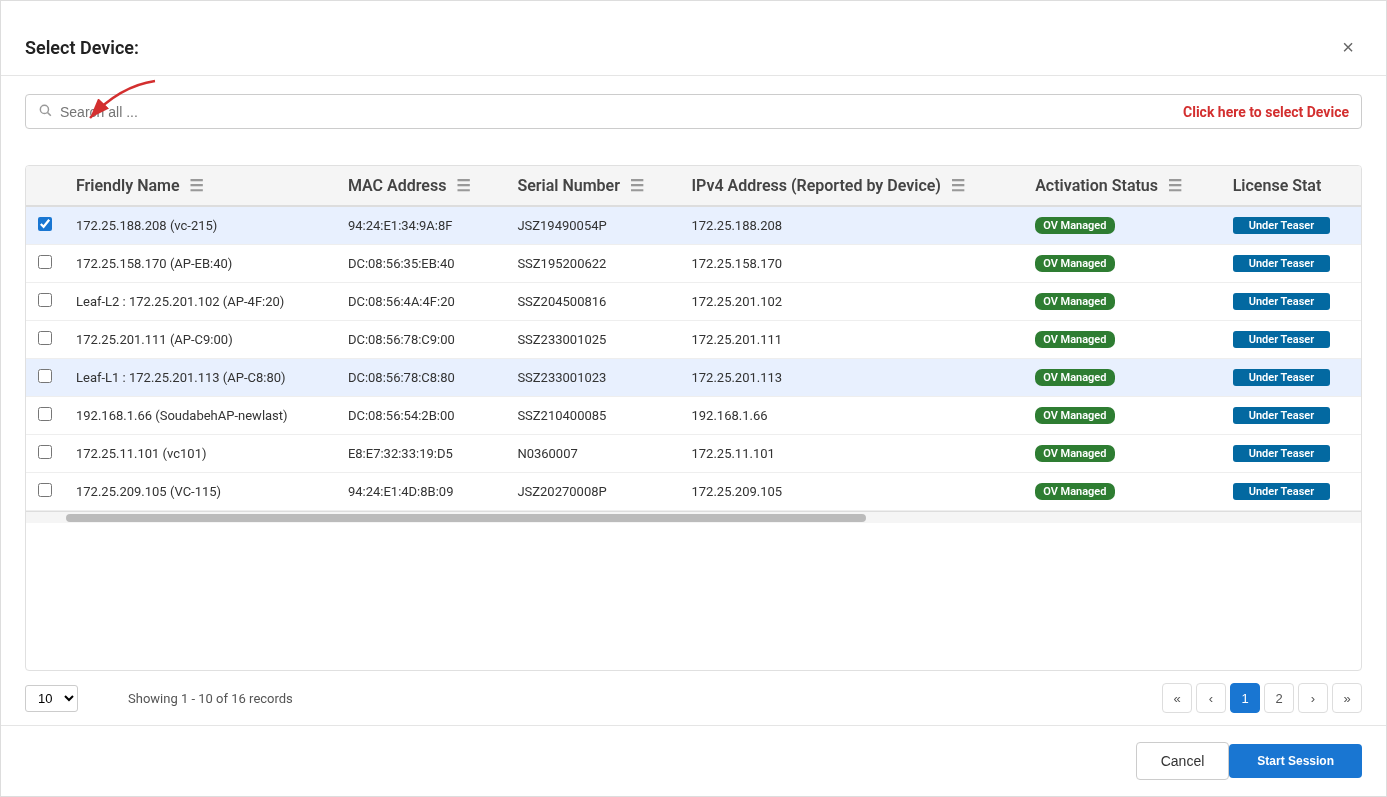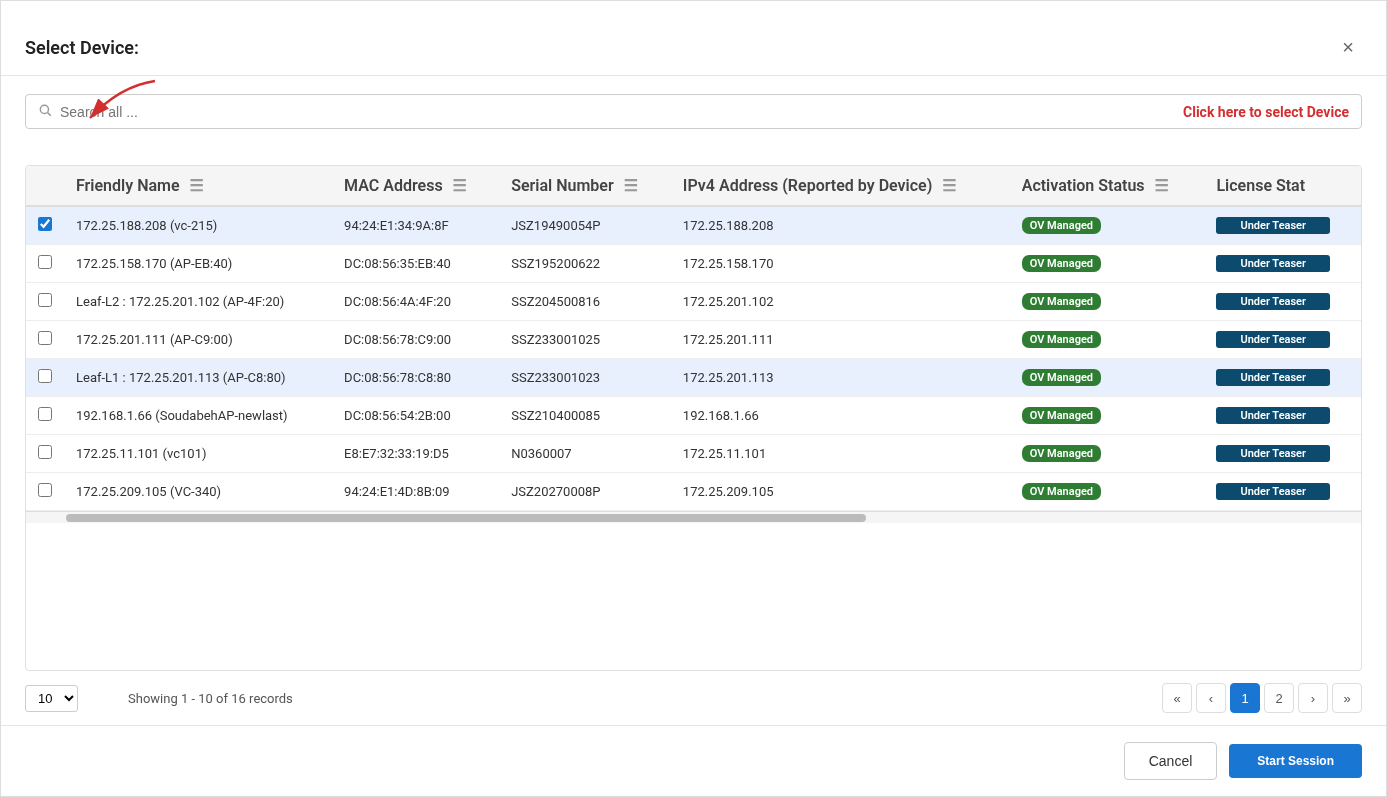--- a/index.html
+++ b/index.html
@@ -137,24 +137,24 @@
     .badge-green {
       background: #2e7d32;
       color: #fff;
       border-radius: 7px;
       padding: 2px 8px;
       font-size: 11px;
       font-weight: 600;
       display: inline-block;
     }
     .badge-teal {
-      background: #0c4a6e;
+      background: #0369a1;
       color: #fff;
       border-radius: 3px;
-      padding: 2px 24px;
+      padding: 2px 16px;
       font-size: 11px;
       font-weight: 600;
       display: inline-block;
     }
     .scrollbar-row {
       height: 12px;
       background: #f5f5f5;
       border-top: 1px solid #ddd;
       position: relative;
     }
@@ -216,21 +216,20 @@
       color: #fff;
       border-color: #1976d2;
     }
 
     
     .dialog-footer {
       display: flex;
       justify-content: flex-end;
       align-items: center;
       padding: 16px 24px;
-      gap: 12px;
       border-top: 1px solid #e5e5e5;
     }
     .cancel-btn {
       padding: 10px 24px;
       border: 1px solid #ccc;
       background: #fff;
       border-radius: 4px;
       cursor: pointer;
       font-size: 14px;
       color: #333;
@@ -370,21 +369,21 @@
                 <td class="checkbox-cell"><input type="checkbox" style=""></td>
                 <td>172.25.11.101 (vc101)</td>
                 <td>E8:E7:32:33:19:D5</td>
                 <td>N0360007</td>
                 <td>172.25.11.101</td>
                 <td><span class="badge-green">OV Managed</span></td>
                 <td><span class="badge-teal">Under Teaser</span></td>
               </tr>
               <tr>
                 <td class="checkbox-cell"><input type="checkbox" style=""></td>
-                <td>172.25.209.105 (VC-340)</td>
+                <td>172.25.209.105 (VC-115)</td>
                 <td>94:24:E1:4D:8B:09</td>
                 <td>JSZ20270008P</td>
                 <td>172.25.209.105</td>
                 <td><span class="badge-green">OV Managed</span></td>
                 <td><span class="badge-teal">Under Teaser</span></td>
               </tr>
             </tbody>
         </table>
       </div>
 

